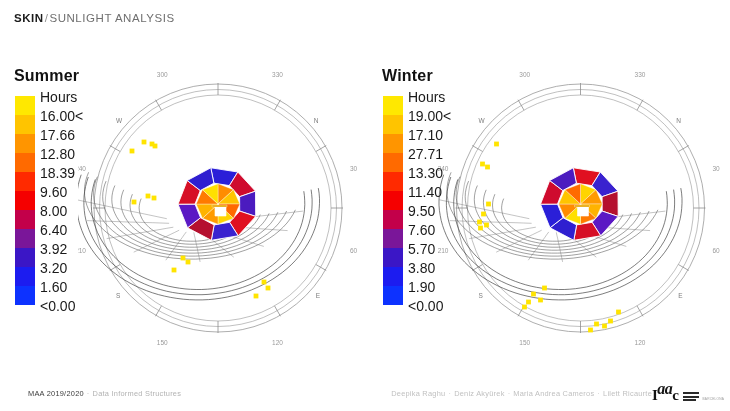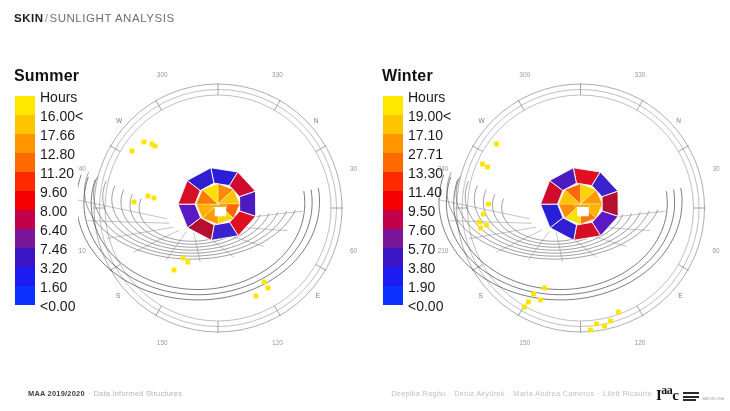--- a/index.html
+++ b/index.html
@@ -31,29 +31,29 @@
   .lg-label{height:19px;line-height:19px;font-size:14px;color:#1a1a1a;white-space:nowrap;}
   .lg-label.head{font-weight:400;}
 
   
   .dome{position:absolute;}
   .dome svg{display:block;}
 
   
   .footer{position:absolute;left:0;right:0;bottom:0;height:40px;}
   .foot-left{position:absolute;left:14px;bottom:13px;font-size:7.4px;letter-spacing:.25px;white-space:nowrap;}
-  .foot-left .strong{color:#3d3d3d;font-weight:700;padding-left:14px;}
+  .foot-left .strong{color:#3d3d3d;font-weight:400;padding-left:14px;}
   .foot-left .dot{color:#c4c4c4;padding:0 3px;}
   .foot-left .sub{color:#b2b2b2;font-weight:400;}
   .foot-right{position:absolute;right:78px;bottom:13px;font-size:7.4px;color:#c0c0c0;letter-spacing:.25px;white-space:nowrap;}
   .foot-right .dot{color:#d2d2d2;padding:0 3px;}
 
   .logo{position:absolute;right:6px;bottom:8px;display:flex;align-items:flex-end;gap:4px;}
   .logo-mark{font-family:"Liberation Serif","DejaVu Serif",serif;font-weight:700;font-size:15px;color:#141414;line-height:1;letter-spacing:-.5px;}
-  .logo-mark sup{font-size:12px;vertical-align:super;}
+  .logo-mark sup{font-size:16px;vertical-align:super;font-style:italic;}
   .logo-lines{display:flex;flex-direction:column;gap:1.5px;padding-bottom:2px;}
   .logo-line{height:2px;background:#2a2a2a;}
   .logo-sub{font-size:3.2px;color:#9a9a9a;padding-bottom:2px;letter-spacing:.2px;}
 </style>
 </head>
 <body>
 
 <div class="slide">
 
   <div class="header">
@@ -75,25 +75,25 @@
           <div class="band" style="background: rgb(122, 22, 153);"></div>
           <div class="band" style="background: rgb(59, 22, 198);"></div>
           <div class="band" style="background: rgb(28, 28, 240);"></div>
           <div class="band" style="background: rgb(13, 50, 255);"></div>
         </div>
       <div class="legend-labels" id="lab-summer">
           <div class="lg-label head">Hours</div>
           <div class="lg-label">16.00&lt;</div>
           <div class="lg-label">17.66</div>
           <div class="lg-label">12.80</div>
-          <div class="lg-label">11.20</div>
+          <div class="lg-label">18.39</div>
           <div class="lg-label">9.60</div>
           <div class="lg-label">8.00</div>
           <div class="lg-label">6.40</div>
-          <div class="lg-label">7.46</div>
+          <div class="lg-label">3.92</div>
           <div class="lg-label">3.20</div>
           <div class="lg-label">1.60</div>
           <div class="lg-label">&lt;0.00</div>
         </div>
     </div>
 
     <div class="dome" style="left:78px;top:2px;">
       <svg width="280" height="298" viewBox="0 0 280 298" id="dome-summer">
           <ellipse cx="140" cy="148" rx="124" ry="124" fill="none" stroke="#9b9b9b" stroke-width="0.9" opacity="0.9"></ellipse>
           <ellipse cx="140" cy="148" rx="118.5" ry="118.5" fill="none" stroke="#9b9b9b" stroke-width="0.7" opacity="0.9"></ellipse>

